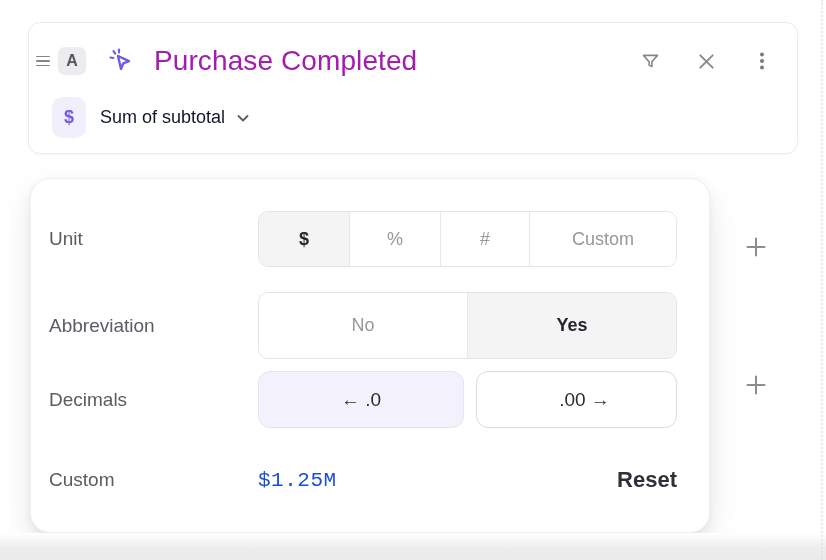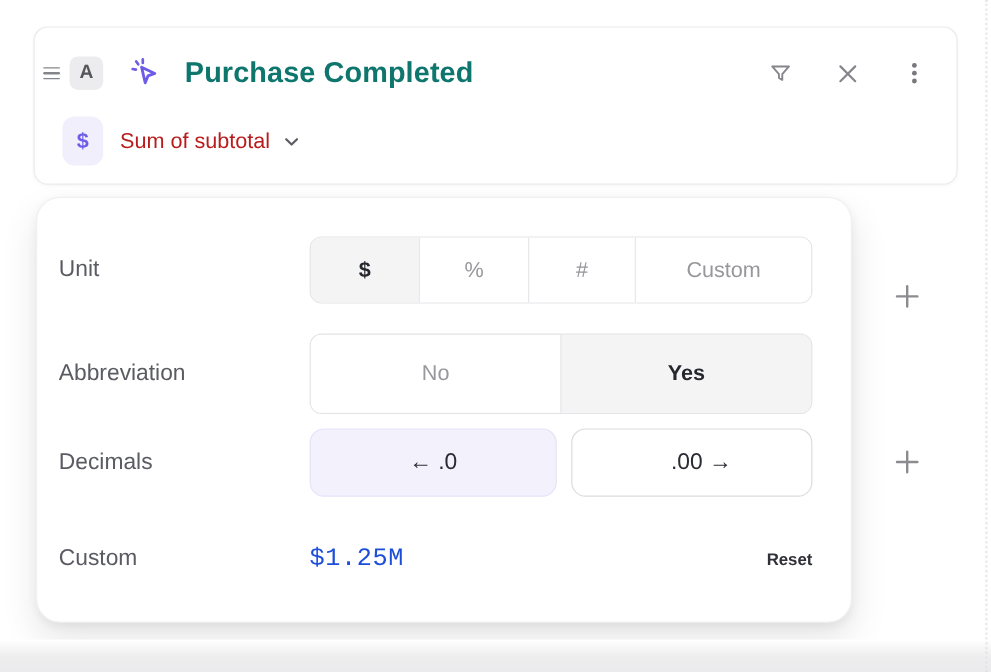--- a/index.html
+++ b/index.html
@@ -20,35 +20,35 @@
   }
   .ev-row1{position:absolute;left:7px;right:24px;top:20px;height:36px;display:flex;align-items:center;}
   .drag-handle{width:14px;display:flex;flex-direction:column;gap:3px;margin:0 8px 0 0;cursor:grab;}
   .drag-handle i{display:block;height:1.6px;background:#85868b;border-radius:1px;}
   .index-badge{
     width:28px;height:28px;border-radius:7px;background:#ececee;
     display:flex;align-items:center;justify-content:center;
     font-size:16px;font-weight:700;color:#55565c;margin-right:20px;
   }
   .event-icon{width:30px;height:30px;display:flex;align-items:center;justify-content:center;margin-right:18px;}
-  .event-title{font-size:24px;font-weight:700;color:#0f766e;letter-spacing:.1px;cursor:pointer;}
+  .event-title{font-size:28px;font-weight:400;color:#a21caf;letter-spacing:.1px;cursor:pointer;}
   .spacer{flex:1;}
   .icon-btn{width:22px;height:22px;display:flex;align-items:center;justify-content:center;cursor:pointer;}
   .icon-btn + .icon-btn{margin-left:34px;}
   .ev-row2{position:absolute;left:23px;top:74px;height:41px;display:flex;align-items:center;cursor:pointer;}
   .currency-badge{
     width:34px;height:41px;border-radius:10px;background:#f2effc;
     display:flex;align-items:center;justify-content:center;
     font-size:18px;font-weight:700;color:#6d5ce8;margin-right:14px;
   }
-  .metric-label{font-size:18px;color:#b91c1c;margin-right:10px;}
+  .metric-label{font-size:18px;color:#0f172a;margin-right:10px;}
 
   
   .format-card{
-    position:absolute;left:30px;top:164px;width:680px;height:355px;
+    position:absolute;left:30px;top:178px;width:680px;height:355px;
     background:#fff;border:1px solid #f0f0f2;border-radius:20px;
     box-shadow:0 14px 30px rgba(0,0,0,.10),0 3px 8px rgba(0,0,0,.05);
     box-sizing:border-box;
   }
   .frow{position:absolute;left:18px;right:32px;display:flex;align-items:center;}
   .frow-unit{top:32px;height:56px;}
   .frow-abbr{top:113px;height:67px;}
   .frow-dec{top:192px;height:57px;}
   .frow-prev{top:286px;height:30px;}
   .flabel{width:209px;font-size:19px;color:#5b5c63;flex:0 0 209px;}
@@ -74,21 +74,21 @@
     display:flex;align-items:center;justify-content:center;height:100%;
     font-size:19px;color:#2b2c33;border-radius:12px;cursor:pointer;box-sizing:border-box;
   }
   .dec-down{flex:0 0 206px;background:#f3f1fc;border:1px solid #e6e2f8;}
   .dec-up{flex:1;background:#fff;border:1px solid #dcdcde;padding-left:16px;}
 
   .preview-value{
     font-family:Liberation Mono, monospace;
     font-size:21px;color:#1d4ed8;letter-spacing:.5px;
   }
-  .reset-btn{margin-left:auto;font-size:14px;font-weight:600;color:#2f3038;cursor:pointer;}
+  .reset-btn{margin-left:auto;font-size:22px;font-weight:600;color:#2f3038;cursor:pointer;}
 
   
   .plus-btn{
     position:absolute;width:32px;height:32px;display:flex;align-items:center;justify-content:center;
     cursor:pointer;background:transparent;border:none;padding:0;
   }
   .plus-top{left:740px;top:231px;}
   .plus-bottom{left:740px;top:369px;}
 
   

